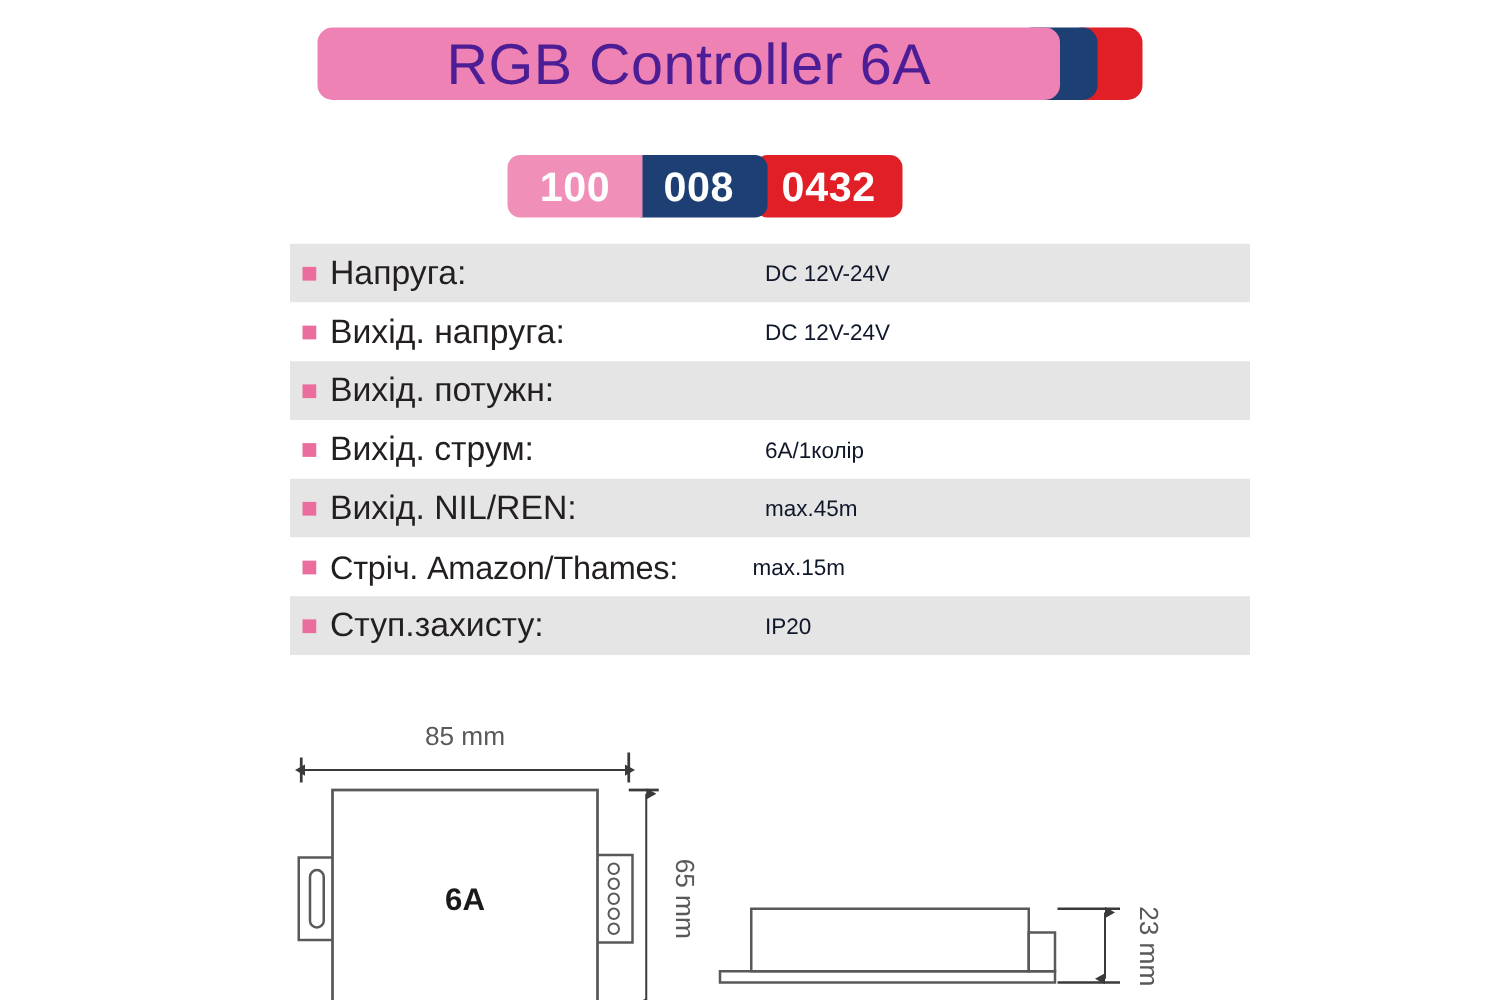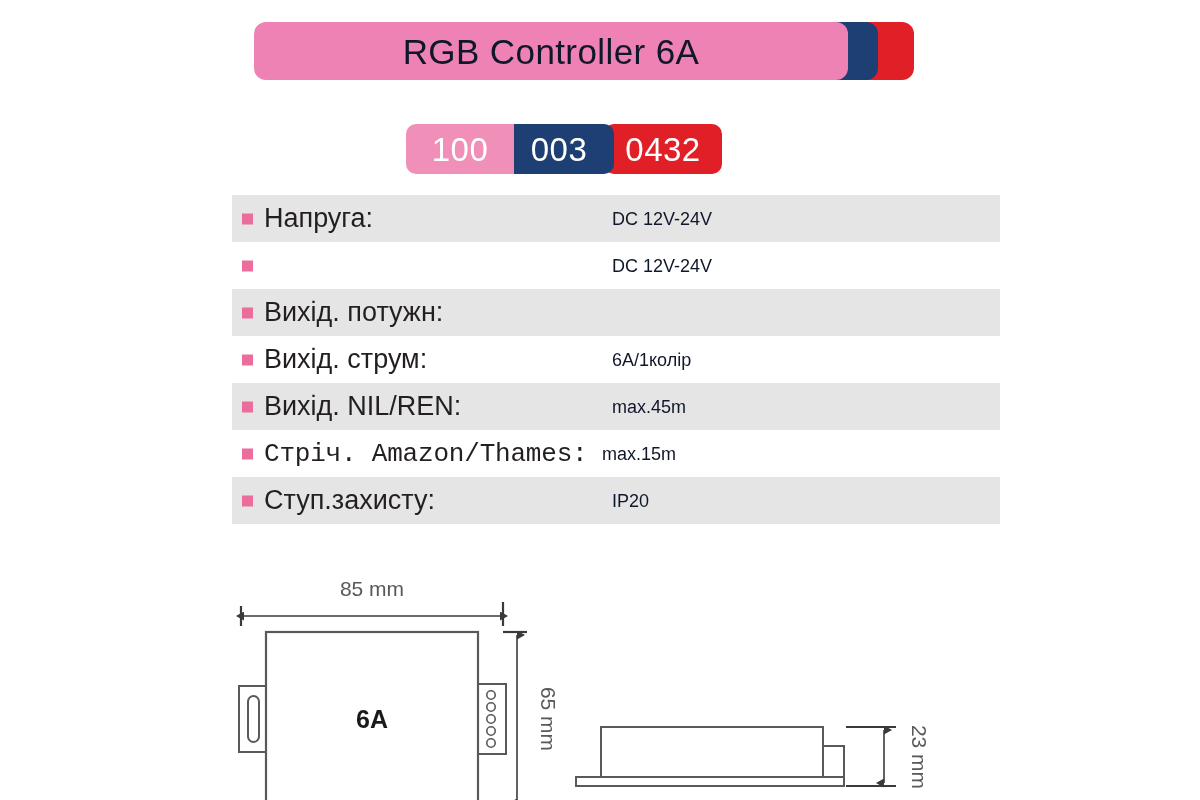--- a/index.html
+++ b/index.html
@@ -34,22 +34,22 @@
     width: 594px;
     height: 58px;
     background: #ef82b4;
     border-radius: 12px;
     display: flex;
     align-items: center;
     justify-content: center;
     z-index: 4;
   }
   .title-text {
-    color: #0f172a;
-    font-size: 35px;
+    color: #4c1d95;
+    font-size: 46px;
     font-weight: 400;
     letter-spacing: 0.4px;
     line-height: 1;
     white-space: nowrap;
   }
   .title-chip {
     position: absolute;
     top: 0;
     height: 58px;
     border-radius: 12px;
@@ -68,20 +68,21 @@
   }
   .code-seg {
     display: flex;
     align-items: center;
     justify-content: center;
     color: #ffffff;
     font-size: 33px;
     line-height: 1;
     letter-spacing: 0.5px;
     padding: 0 12px;
+    font-weight: bold;
   }
   .code-pink {
     background: #f090b8;
     border-radius: 10px 0 0 10px;
     min-width: 108px;
     z-index: 3;
   }
   .code-navy {
     background: #1d3f73;
     min-width: 110px;
@@ -132,21 +133,21 @@
   }
   .spec-value {
     position: absolute;
     left: 380px;
     color: #0f172a;
     font-size: 18px;
     line-height: 1;
     white-space: nowrap;
   }
   
-  .spec-row.tight .spec-label { font-size: 26px; letter-spacing: -0.2px; font-family: Liberation Mono, monospace; }
+  .spec-row.tight .spec-label { font-size: 26px; letter-spacing: -0.2px; }
 
   
   .drawings {
     position: absolute;
     left: 0;
     top: 536px;
     width: 1200px;
     height: 264px;
     margin-top: 38px;
   }
@@ -172,34 +173,35 @@
   <div class="title-row">
     <div class="title-chip chip-red"></div>
     <div class="title-chip chip-navy"></div>
     <div class="title-block">
       <span class="title-text">RGB Controller 6A</span>
     </div>
   </div>
 
   <div class="code-row">
     <div class="code-seg code-red" style="order:3;">0432</div>
-    <div class="code-seg code-navy" style="order:2;">003</div>
+    <div class="code-seg code-navy" style="order:2;">008</div>
     <div class="code-seg code-pink" style="order:1;">100</div>
   </div>
 
   <div class="spec-table">
 
     <div class="spec-row shade">
       <span class="bullet"></span>
       <span class="spec-label">Напруга:</span>
       <span class="spec-value">DC 12V-24V</span>
     </div>
 
     <div class="spec-row plain">
       <span class="bullet"></span>
+      <span class="spec-label">Вихід. напруга:</span>
       <span class="spec-value">DC 12V-24V</span>
     </div>
 
     <div class="spec-row shade">
       <span class="bullet"></span>
       <span class="spec-label">Вихід. потужн:</span>
     </div>
 
     <div class="spec-row plain">
       <span class="bullet"></span>

